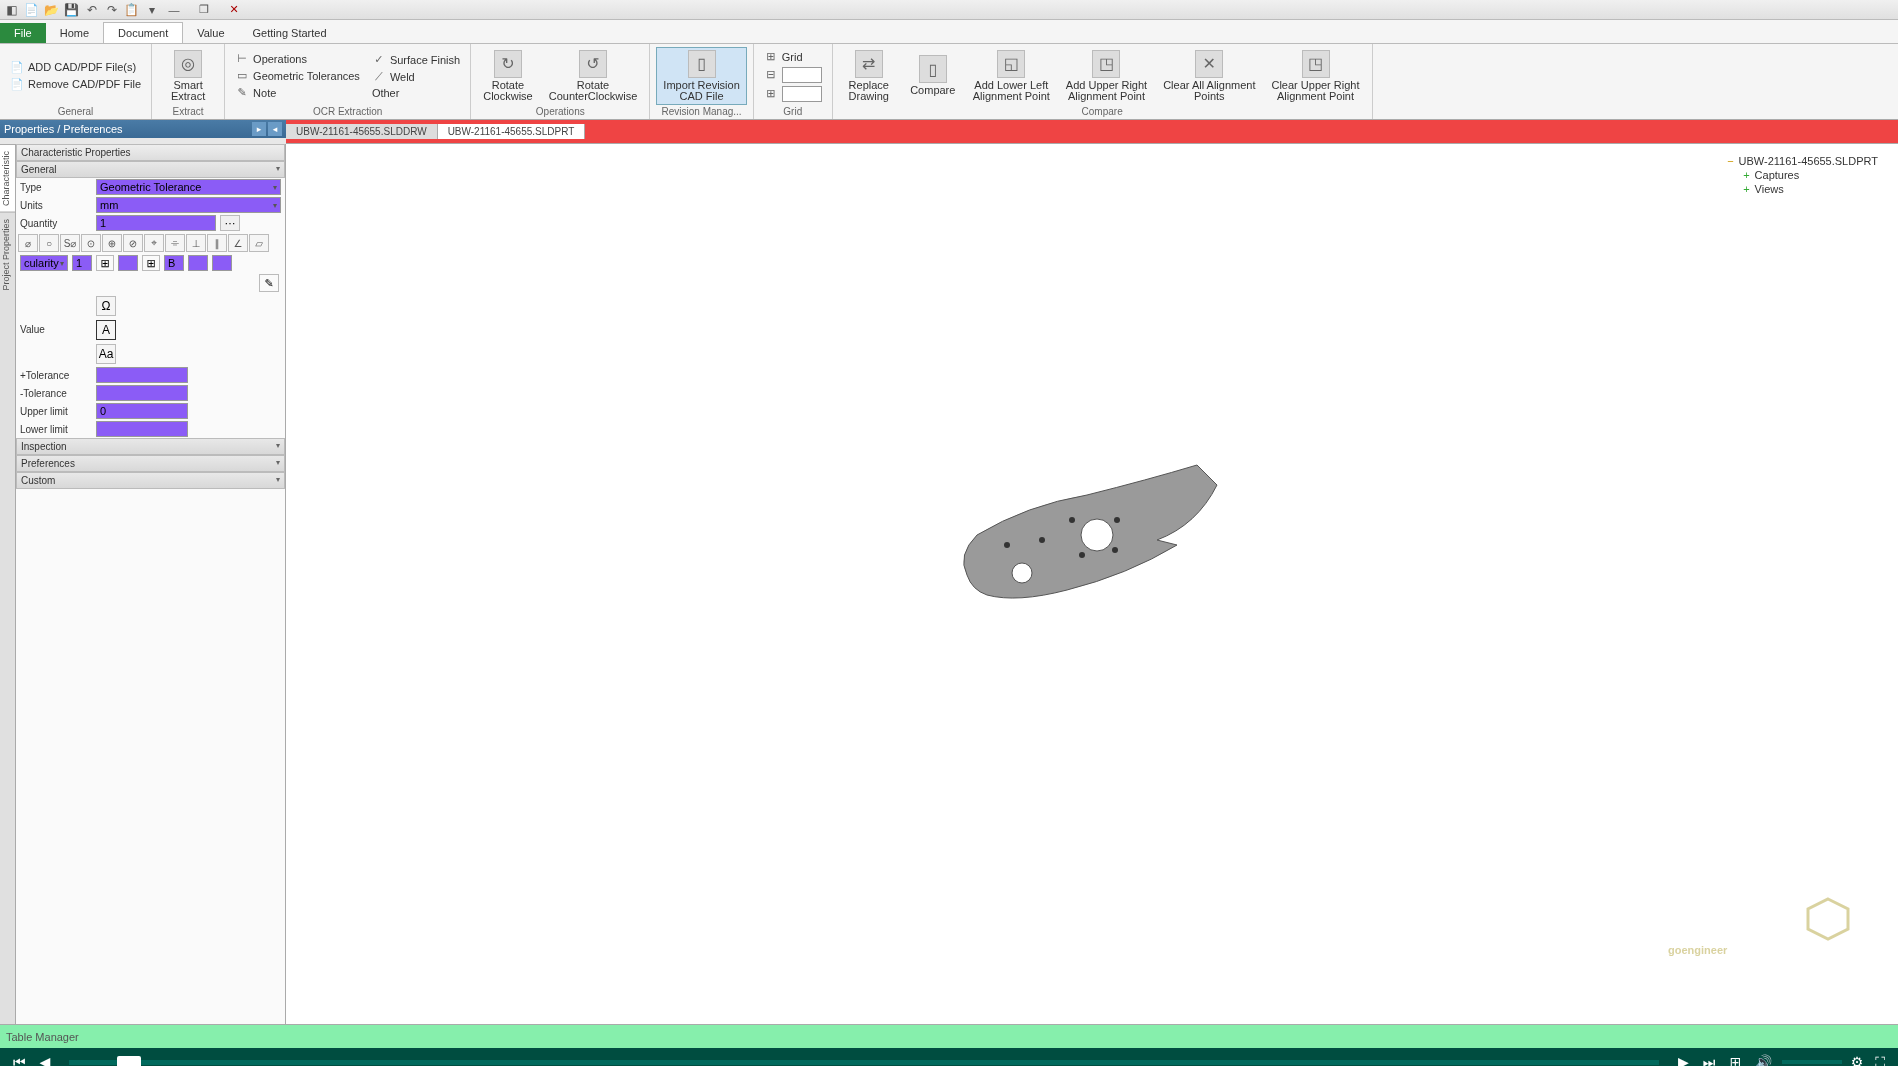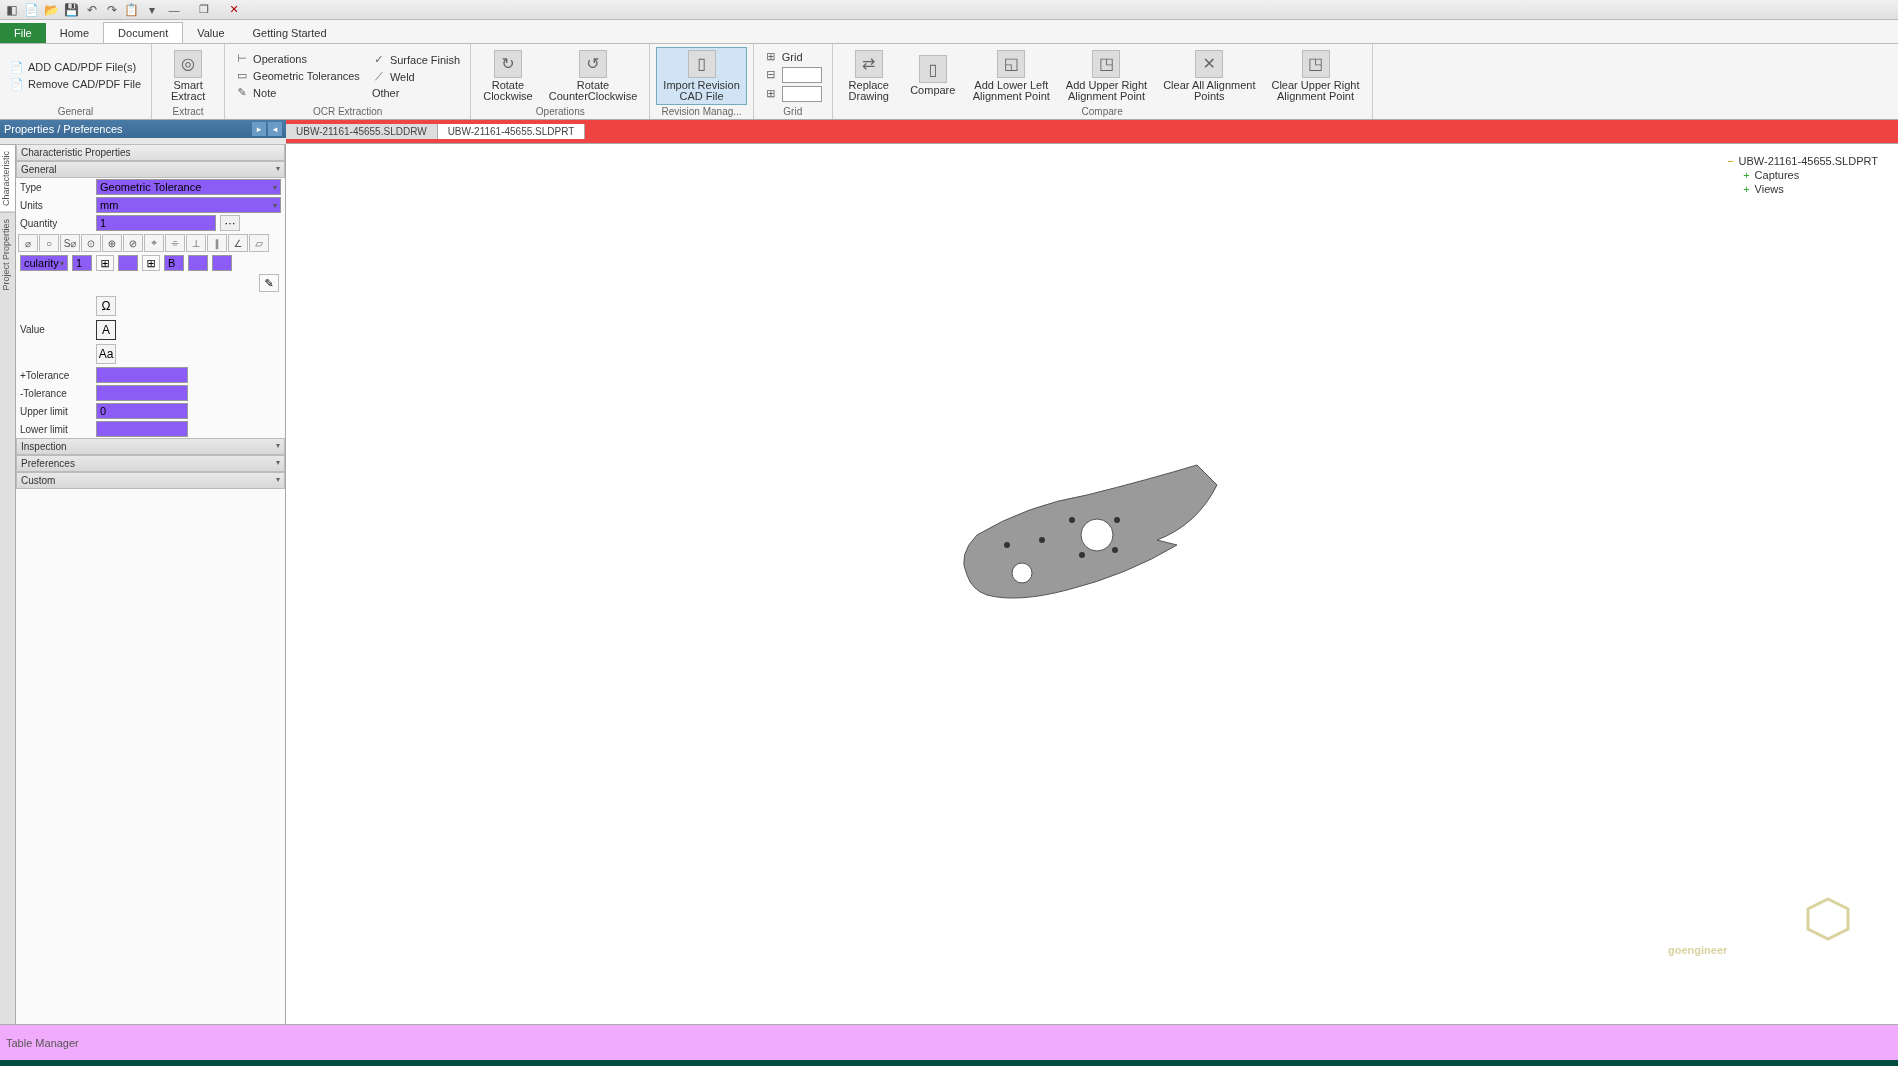--- a/index.html
+++ b/index.html
@@ -67,21 +67,21 @@
 .value-side span { width: 20px; height: 20px; border: 1px solid #bbb; background: #f5f5f5; display:flex;align-items:center;justify-content:center;font-size:12px;cursor:pointer; }
 
 .viewport { flex: 1; background: #fff; position: relative; }
 .tree { position: absolute; top: 10px; right: 20px; font-size: 10px; color: #333; }
 .tree-item { display: flex; align-items: center; gap: 3px; padding: 1px 0; }
 .tree-item.child { padding-left: 16px; }
 .tree-icon { width: 10px; height: 10px; display:inline-flex;align-items:center;justify-content:center; }
 
 .part { position: absolute; left: 50%; top: 45%; transform: translate(-50%,-50%); }
 
-.status { height: 36px; background: #f0abfc; border-top: 1px solid #aaa; display: flex; align-items: center; padding: 0 6px; color: #555; font-size: 10px; }
+.status { height: 24px; background: #86efac; border-top: 1px solid #aaa; display: flex; align-items: center; padding: 0 6px; color: #555; font-size: 10px; }
 
 .playbar { height: 28px; background: #004d40; display: flex; align-items: center; padding: 0 10px; gap: 8px; }
 .playbar .ctrl { color: #fff; font-size: 14px; cursor: pointer; padding: 0 3px; }
 .playbar .track { flex: 1; height: 5px; background: #00695c; position: relative; margin: 0 8px; }
 .playbar .thumb { position: absolute; left: 3%; top: -4px; width: 24px; height: 13px; background: #fff; border-radius: 2px; }
 .playbar .right { margin-left: auto; display: flex; align-items: center; gap: 6px; }
 .playbar .vol { width: 60px; height: 4px; background: #00695c; }
 
 .logo { position: absolute; right: 30px; bottom: 60px; opacity: 0.5; }
 </style>

